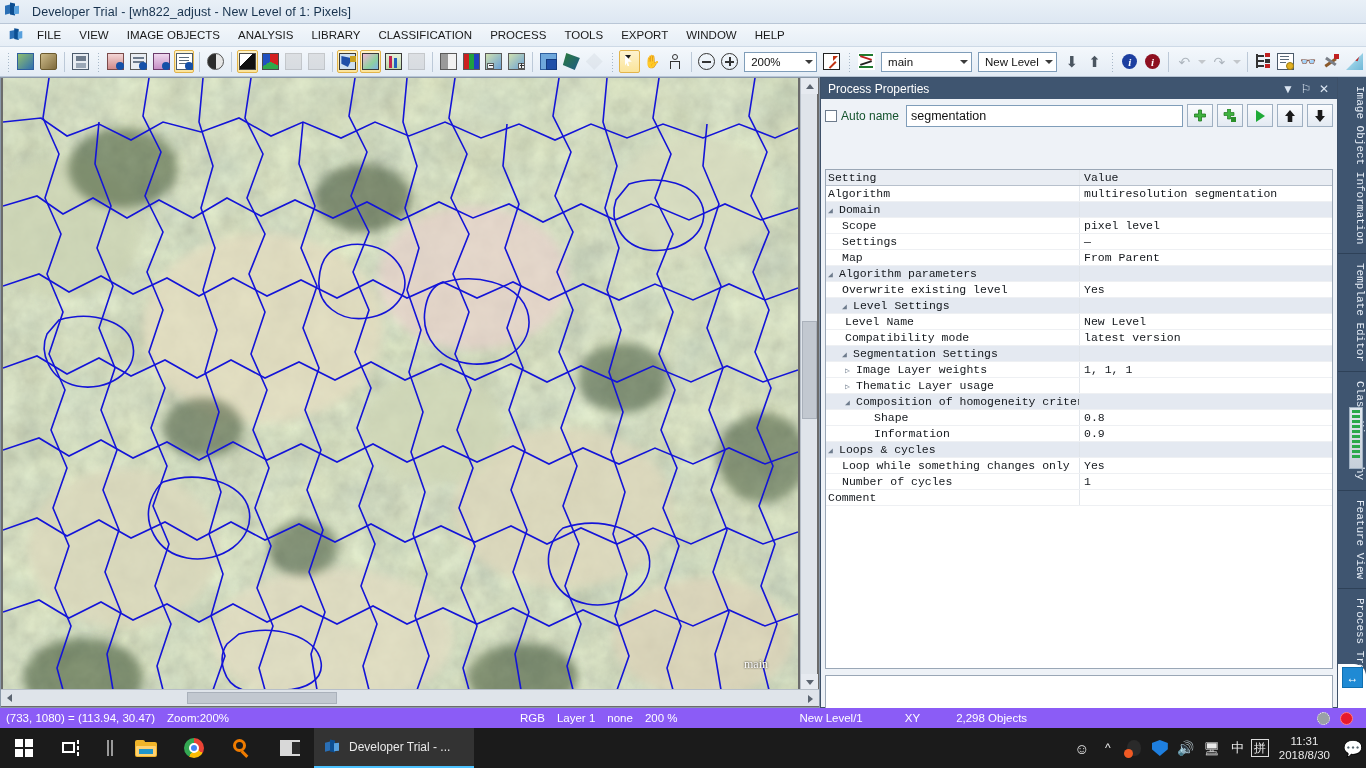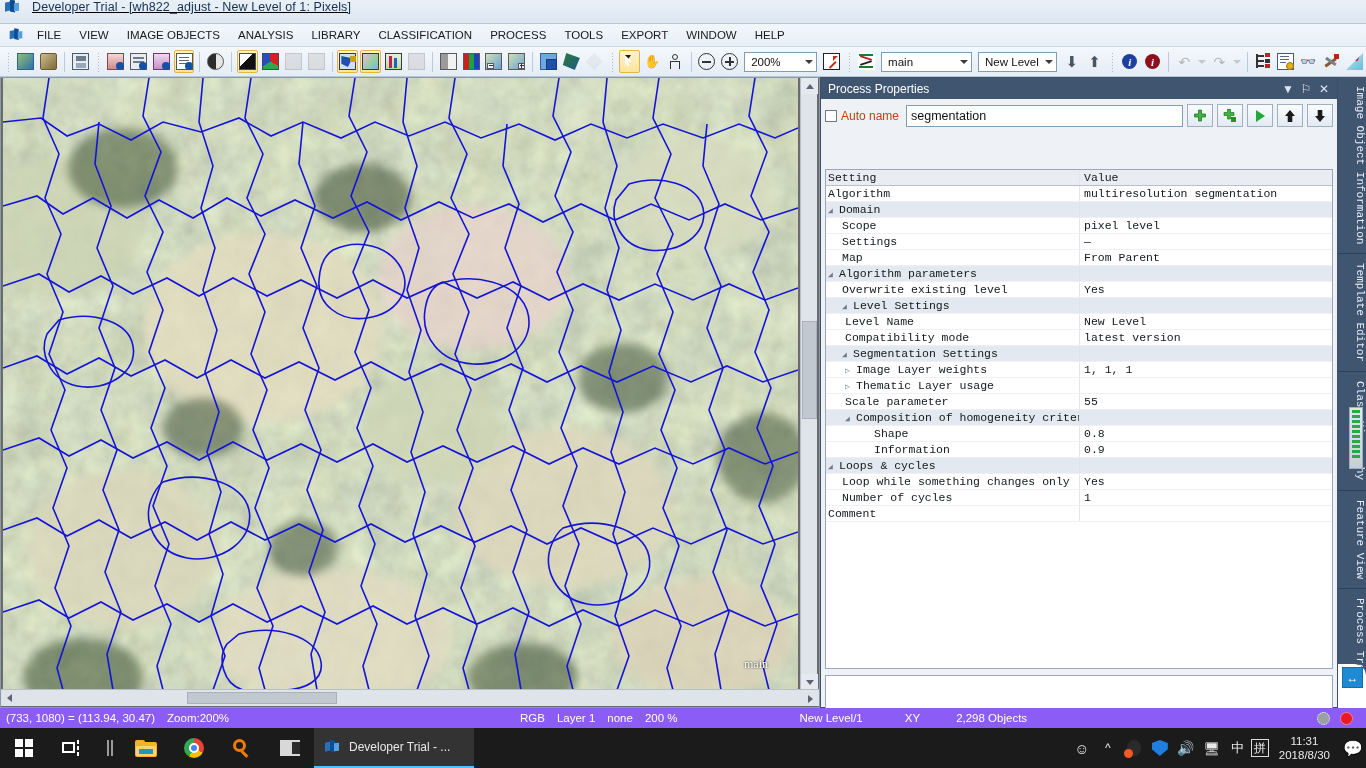--- a/index.html
+++ b/index.html
@@ -9,21 +9,21 @@
     font-family:"Liberation Sans", sans-serif;
     background:#f0f0f0;
   }
   #app { position:relative; width:1366px; height:768px; }
 
   
   .titlebar {
     position:absolute; left:0; top:0; width:1366px; height:24px;
     background:linear-gradient(to bottom,#e9f0f7 0%, #dde7f2 100%);
     border-bottom:1px solid #b9c6d6;
-    display:flex; align-items:flex-start;text-decoration:underline;
+    display:flex; align-items:center;
   }
   .titlebar .tb-icon { width:22px; height:18px; margin-left:4px; position:relative; }
   .titlebar .tb-text {
     font-size:12.5px; color:#16314d; margin-left:6px; letter-spacing:.1px;
   }
 
   
   .appglyph { position:relative; width:16px; height:14px; display:inline-block; }
   .appglyph i { position:absolute; display:block; }
   .appglyph i.a { left:1px; top:2px; width:6px; height:9px; background:#2a6fb5; transform:skewY(-12deg); }
@@ -114,21 +114,21 @@
   .dock-title {
     height:21px; background:#3f5570; display:flex; align-items:center;
     padding:0 4px 0 7px; color:#fff; font-size:12px;
   }
   .dock-title .spacer{flex:1;}
   .dock-btn{ width:18px;height:18px;display:flex;align-items:center;justify-content:center;color:#dce6f2;font-size:12px;}
   .dock-body{ position:absolute; left:0; top:21px; width:516px; height:608px; background:#eef2f7; padding:3px 4px 0 4px; }
 
   .namerow { display:flex; align-items:center; height:27px; gap:4px; }
   .chkbox { width:12px;height:12px;border:1px solid #6d7b8c;background:#fff; display:inline-block; }
-  .namerow .lbl { font-size:12px; color:#c2410c; margin-right:3px;}
+  .namerow .lbl { font-size:12px; color:#14532d; margin-right:3px;}
   .nameinput {
     flex:1; height:22px; border:1px solid #7f9db9; background:#fff;
     font-size:12.5px; color:#111; padding:0 4px; font-family:"Liberation Sans", sans-serif;
   }
   .sqbtn {
     width:26px;height:23px;border:1px solid #9fb0c2; background:linear-gradient(to bottom,#fbfcfe,#e3eaf2);
     display:flex;align-items:center;justify-content:center;
   }
 
   
@@ -697,24 +697,20 @@
               <div class="gv"></div>
             </div>
             <div class="grow">
               <div class="gk ind2"><span class="twisty closed"></span><span>Image Layer weights</span></div>
               <div class="gv">1, 1, 1</div>
             </div>
             <div class="grow">
               <div class="gk ind2"><span class="twisty closed"></span><span>Thematic Layer usage</span></div>
               <div class="gv"></div>
             </div>
-            <div class="grow">
-              <div class="gk ind2"><span>Scale parameter</span></div>
-              <div class="gv">55</div>
-            </div>
             <div class="grow grp">
               <div class="gk ind2"><span class="twisty open"></span><span>Composition of homogeneity criterion</span></div>
               <div class="gv"></div>
             </div>
             <div class="grow">
               <div class="gk ind3"><span>Shape</span></div>
               <div class="gv">0.8</div>
             </div>
             <div class="grow">
               <div class="gk ind3"><span>Information</span></div>

